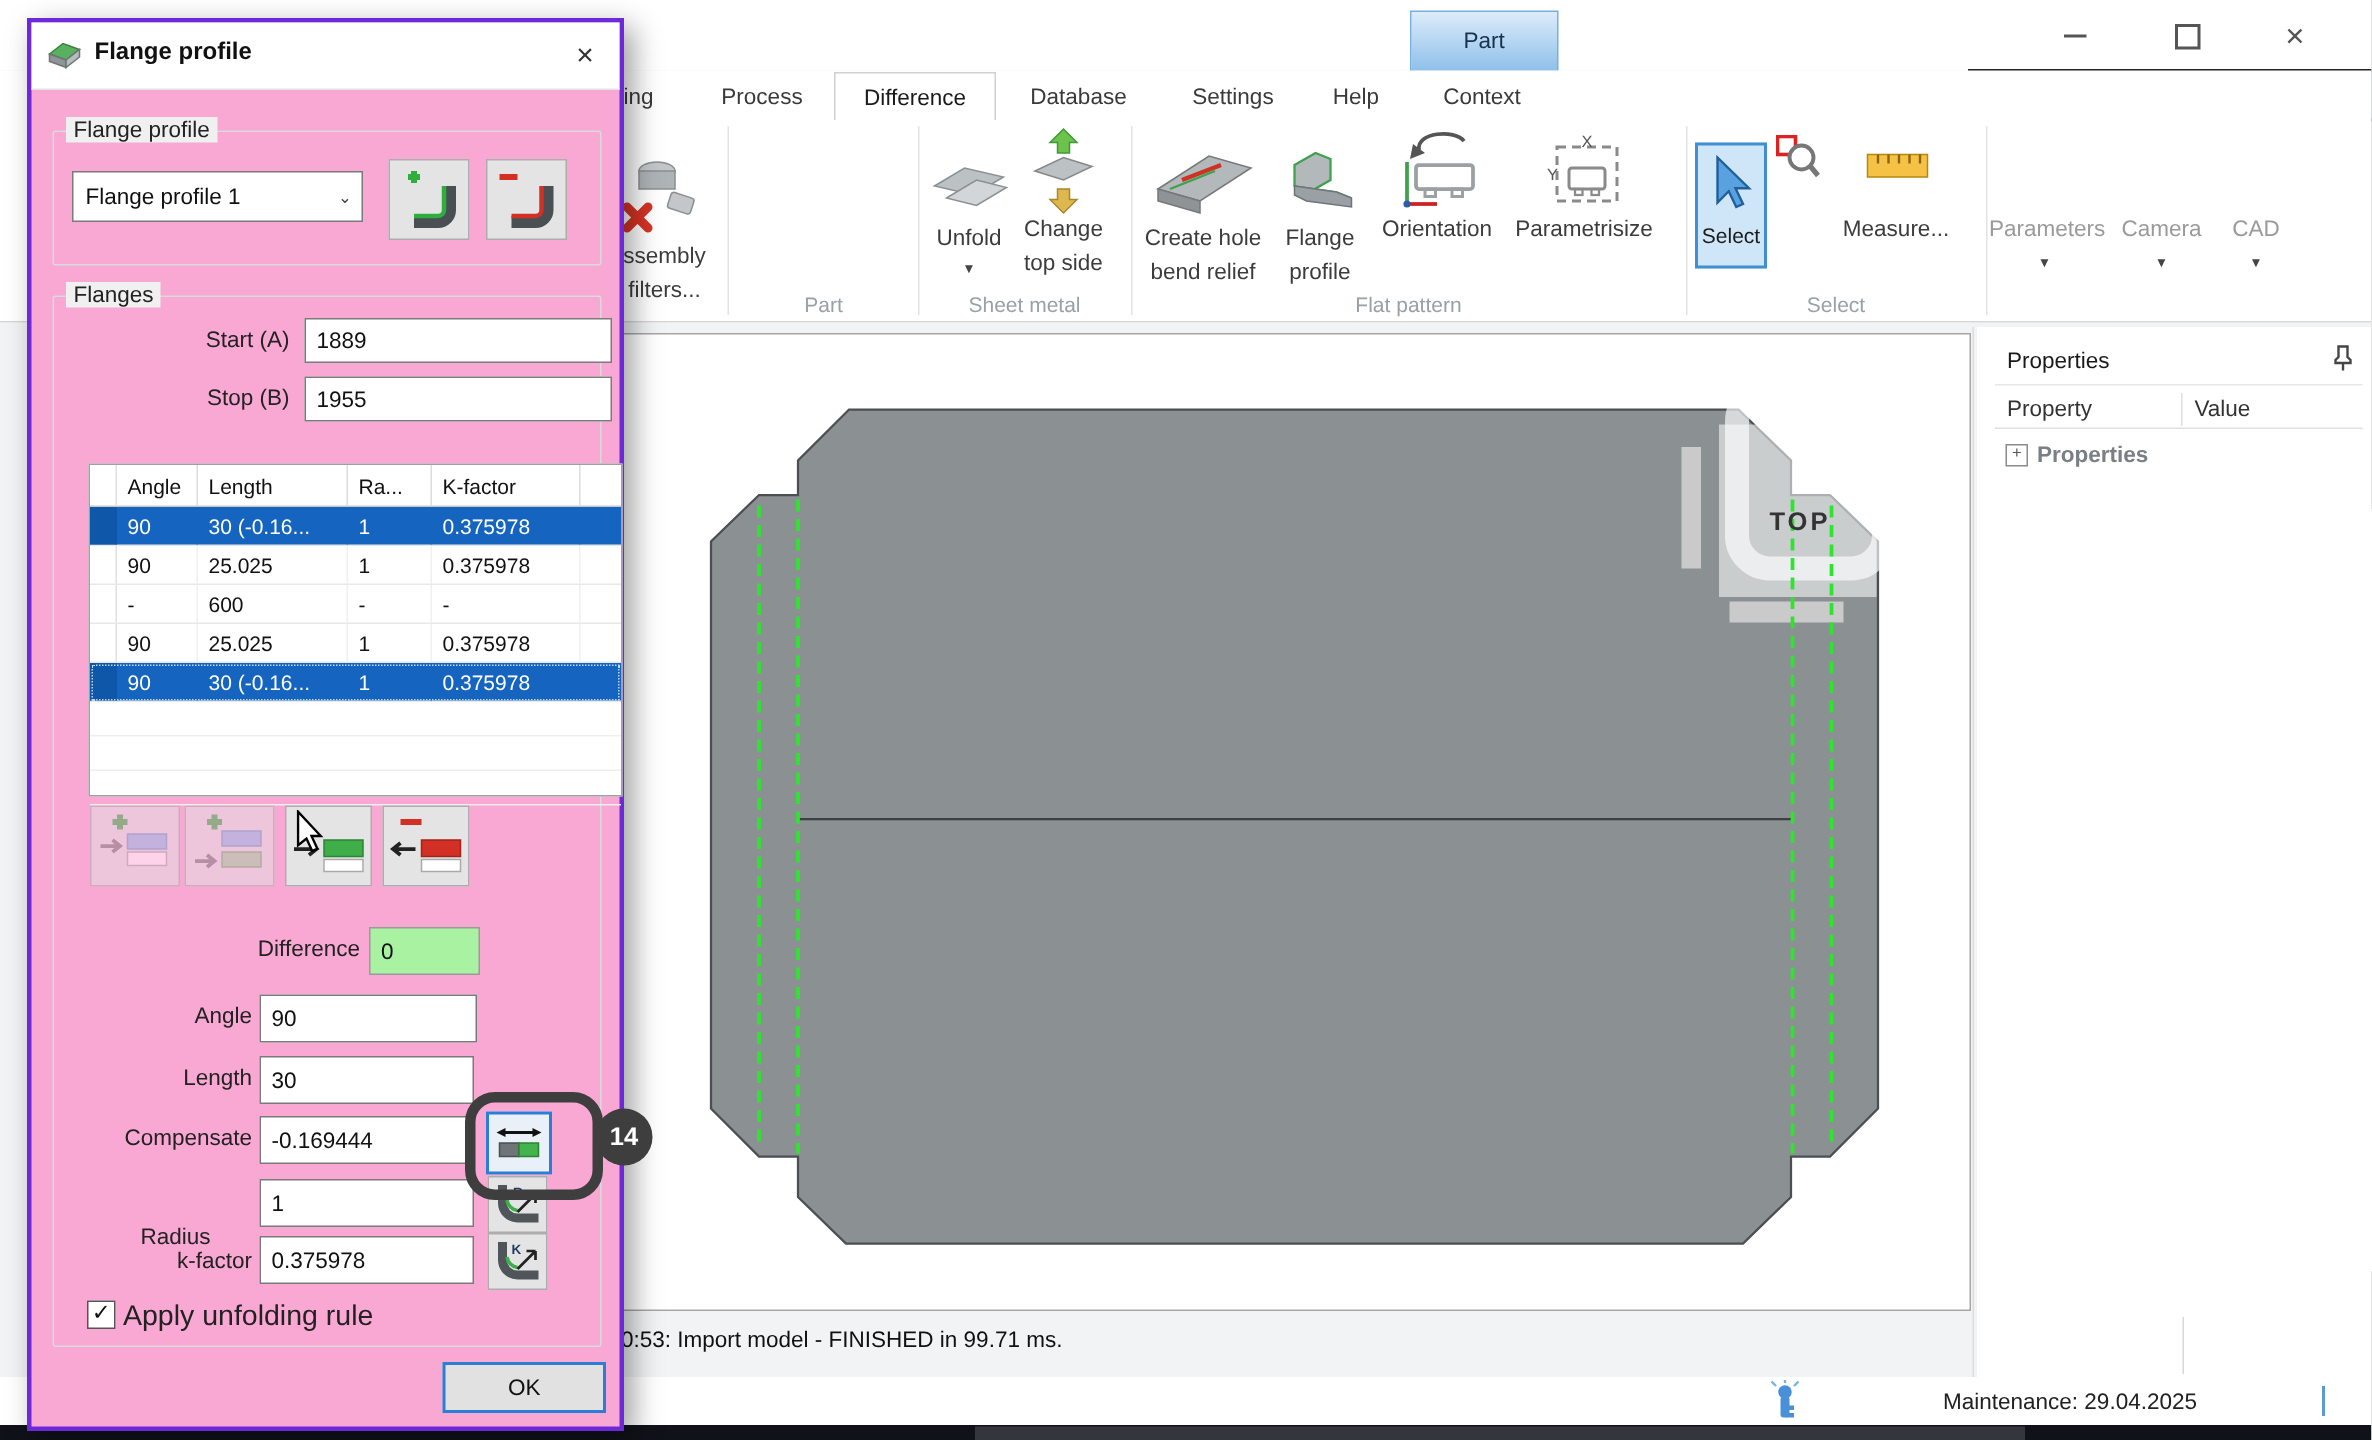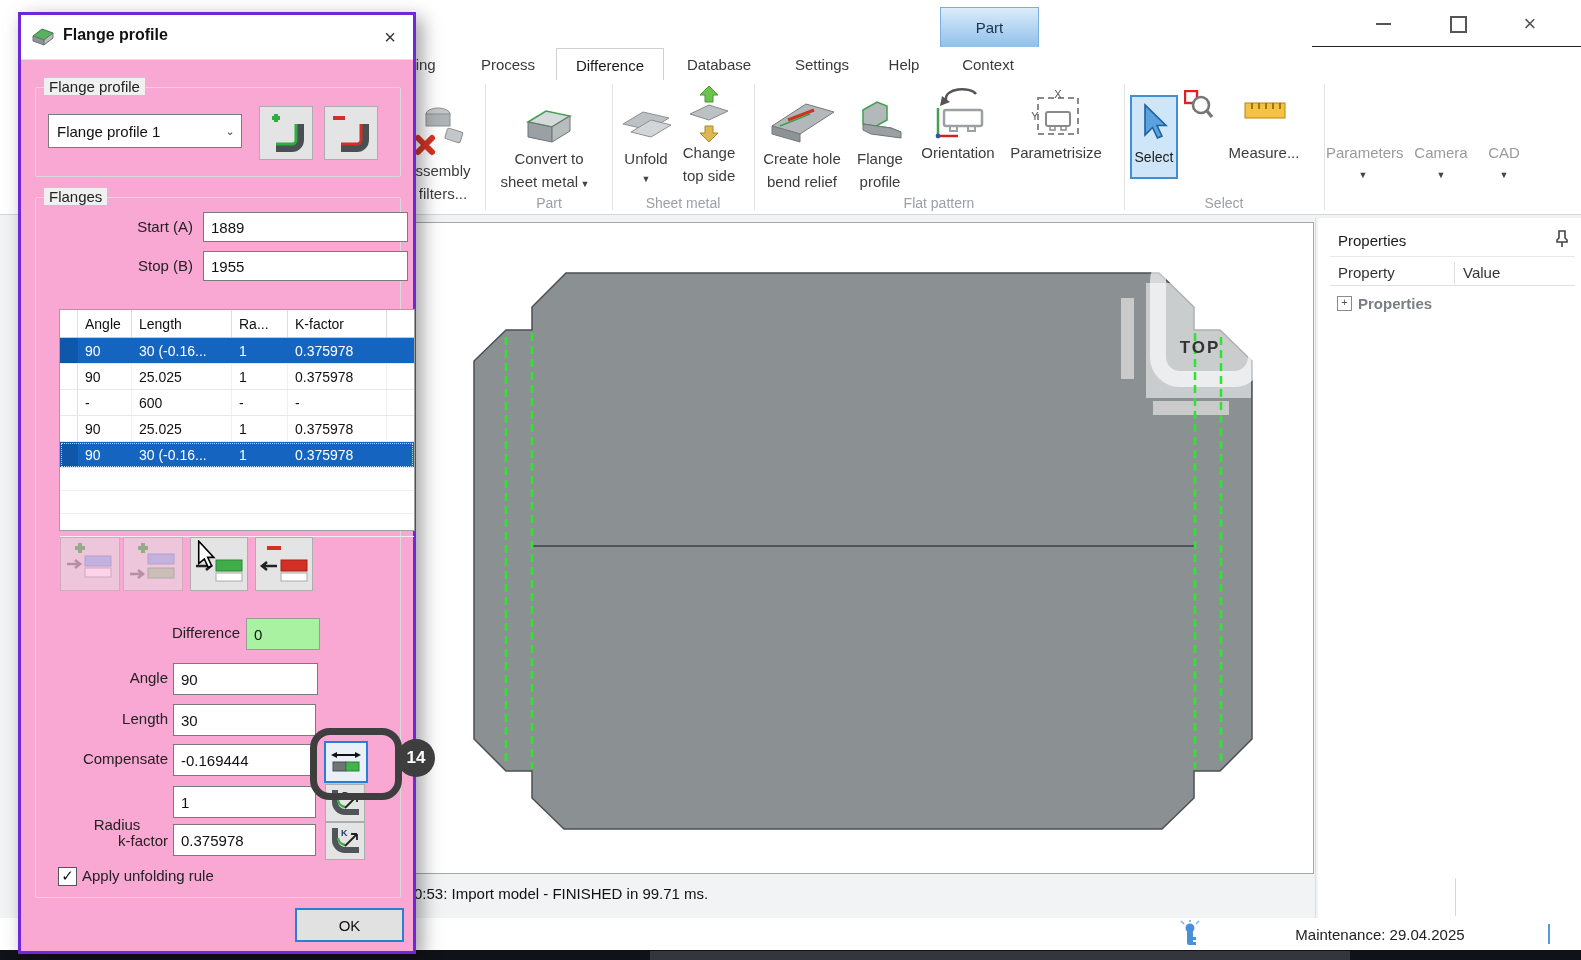--- a/index.html
+++ b/index.html
@@ -119,29 +119,20 @@
       <svg class="abs" style="left:4px;top:4px;" width="54" height="56" viewBox="0 0 54 56">
         <ellipse cx="26" cy="10" rx="12" ry="6" fill="#c3c7c9" stroke="#8a8f91"></ellipse>
         <rect x="14" y="10" width="24" height="12" fill="#aeb3b5" stroke="#8a8f91"></rect>
         <rect x="34" y="26" width="16" height="11" rx="2" fill="#c3c7c9" stroke="#8a8f91" transform="rotate(18 42 31)"></rect>
         <path d="M6 34 L20 48 M20 34 L6 48" stroke="#d63425" stroke-width="6" stroke-linecap="round"></path>
       </svg>
       <div class="abs rib-label" style="left:0;top:60px;width:70px;">ssembly</div>
       <div class="abs rib-label" style="left:0;top:83px;width:70px;">filters...</div>
     </div>
 
-    <div class="abs" style="left:495px;top:8px;width:108px;height:120px;">
-      <svg class="abs" style="left:30px;top:18px;" width="48" height="42" viewBox="0 0 48 42">
-        <polygon points="3,16 21,5 45,10 27,21" fill="#d6dadc" stroke="#3da14d" stroke-width="1.5"></polygon>
-        <polygon points="3,16 27,21 27,36 3,31" fill="#9aa0a3" stroke="#6e7477"></polygon>
-        <polygon points="27,21 45,10 45,25 27,36" fill="#b7bcbe" stroke="#6e7477"></polygon>
-      </svg>
-      <div class="abs rib-label" style="left:0;top:60px;width:108px;">Convert to</div>
-      <div class="abs rib-label" style="left:-4px;top:83px;width:108px;"><span>sheet metal</span><span style="font-size:9px;color:#444;"> ▼</span></div>
-    </div>
 
     <div class="abs" style="left:615px;top:8px;width:62px;height:120px;">
       <svg class="abs" style="left:6px;top:16px;" width="52" height="38" viewBox="0 0 52 38">
         <polygon points="2,20 22,8 48,14 28,26" fill="#bcc1c4" stroke="#8a9094"></polygon>
         <polygon points="10,28 30,16 50,21 30,33" fill="#d2d6d8" stroke="#8a9094"></polygon>
       </svg>
       <div class="abs rib-label" style="left:0;top:60px;width:62px;">Unfold</div>
       <div class="abs rib-arrow" style="left:0;top:86px;width:62px;">▼</div>
     </div>
 
@@ -471,19 +462,19 @@
       <div class="abs sqbtn" style="left:289px;top:624px;width:38px;height:36px;">
         <svg width="32" height="30" viewBox="0 0 32 30">
           <path d="M6 2 V14 a10 10 0 0 0 10 10 H30" fill="none" stroke="#50555a" stroke-width="6"></path>
           <path d="M9 12 a8 8 0 0 0 7 7" fill="none" stroke="#3fae49" stroke-width="2.4"></path>
           <text x="12" y="10" font-size="9" fill="#1a3b5c" font-family="Liberation Sans" font-weight="bold">K</text>
           <path d="M16 20 L28 8 M28 8 h-6 M28 8 v6" stroke="#222" stroke-width="1.8" fill="none"></path>
         </svg>
       </div>
 
       <div class="abs chk" style="left:22px;top:669px;">✓</div>
-      <div class="abs" style="left:46px;top:669px;font-size:15px;color:#222;">Apply unfolding rule</div>
+      <div class="abs" style="left:46px;top:669px;font-size:19px;color:#222;">Apply unfolding rule</div>
     </div>
 
     <div class="abs okbtn" style="left:274px;top:893px;width:105px;height:30px;">OK</div>
   </div>
 
 </div>
 
 </body></html>

